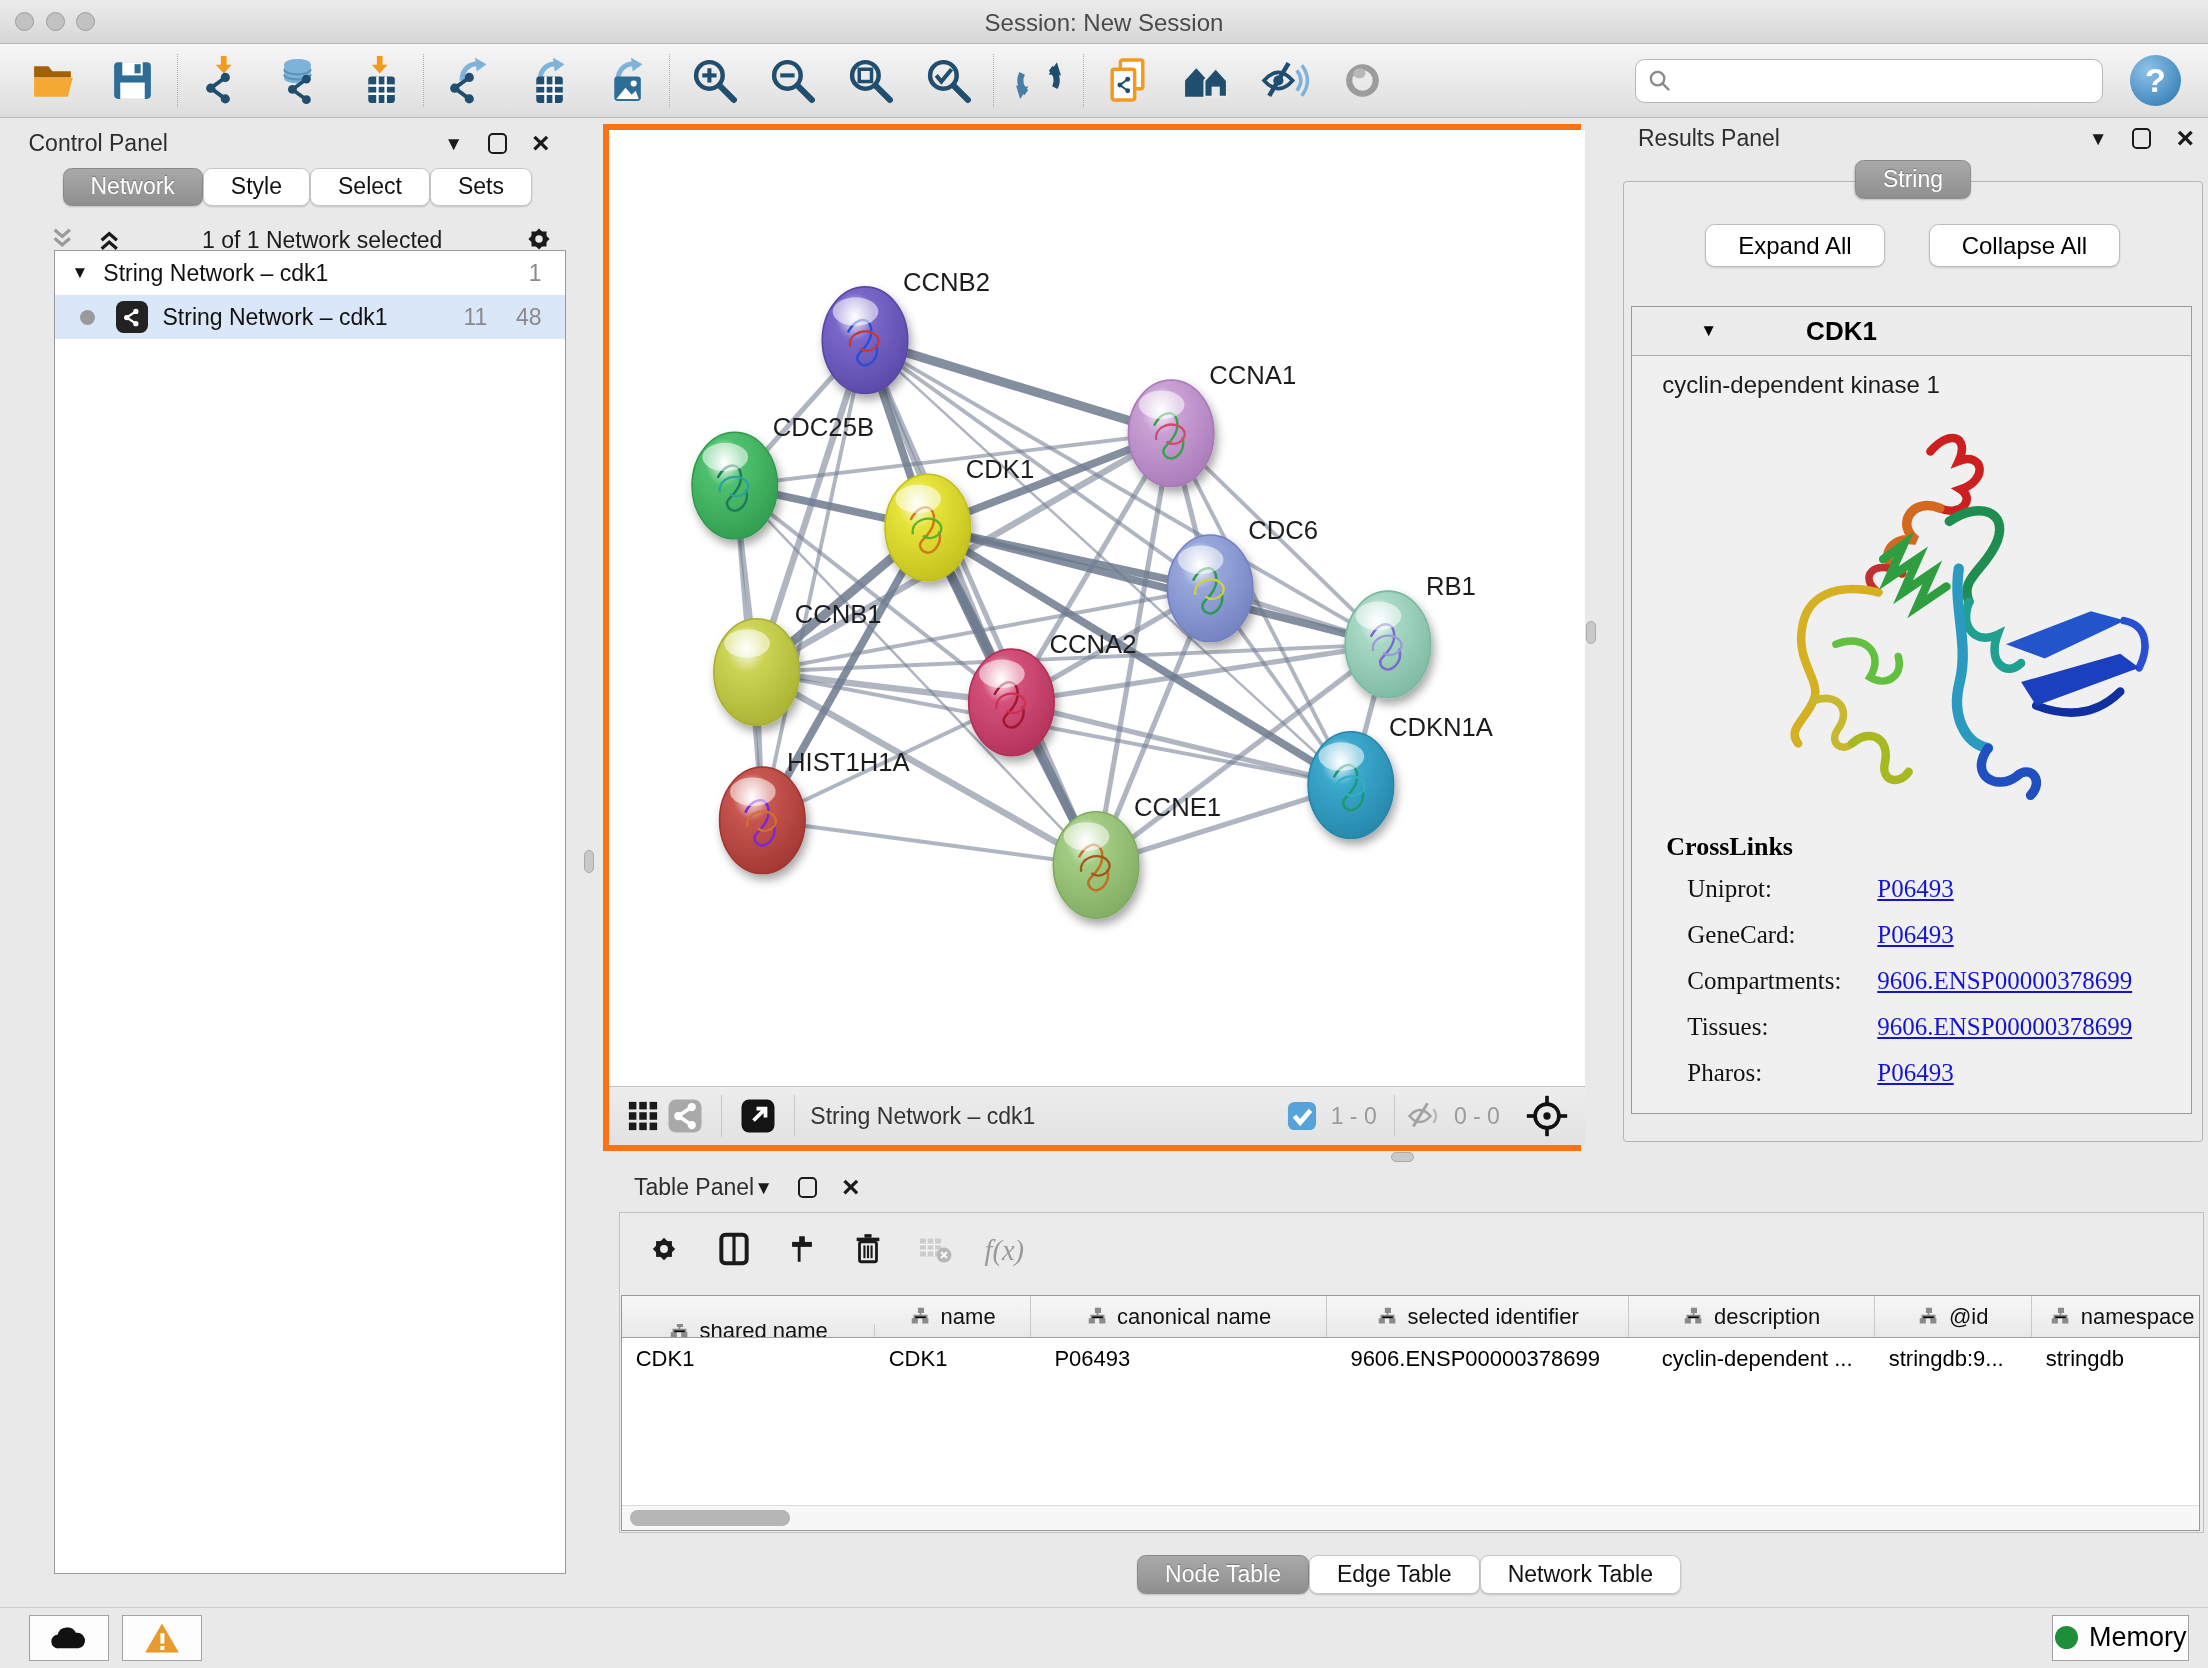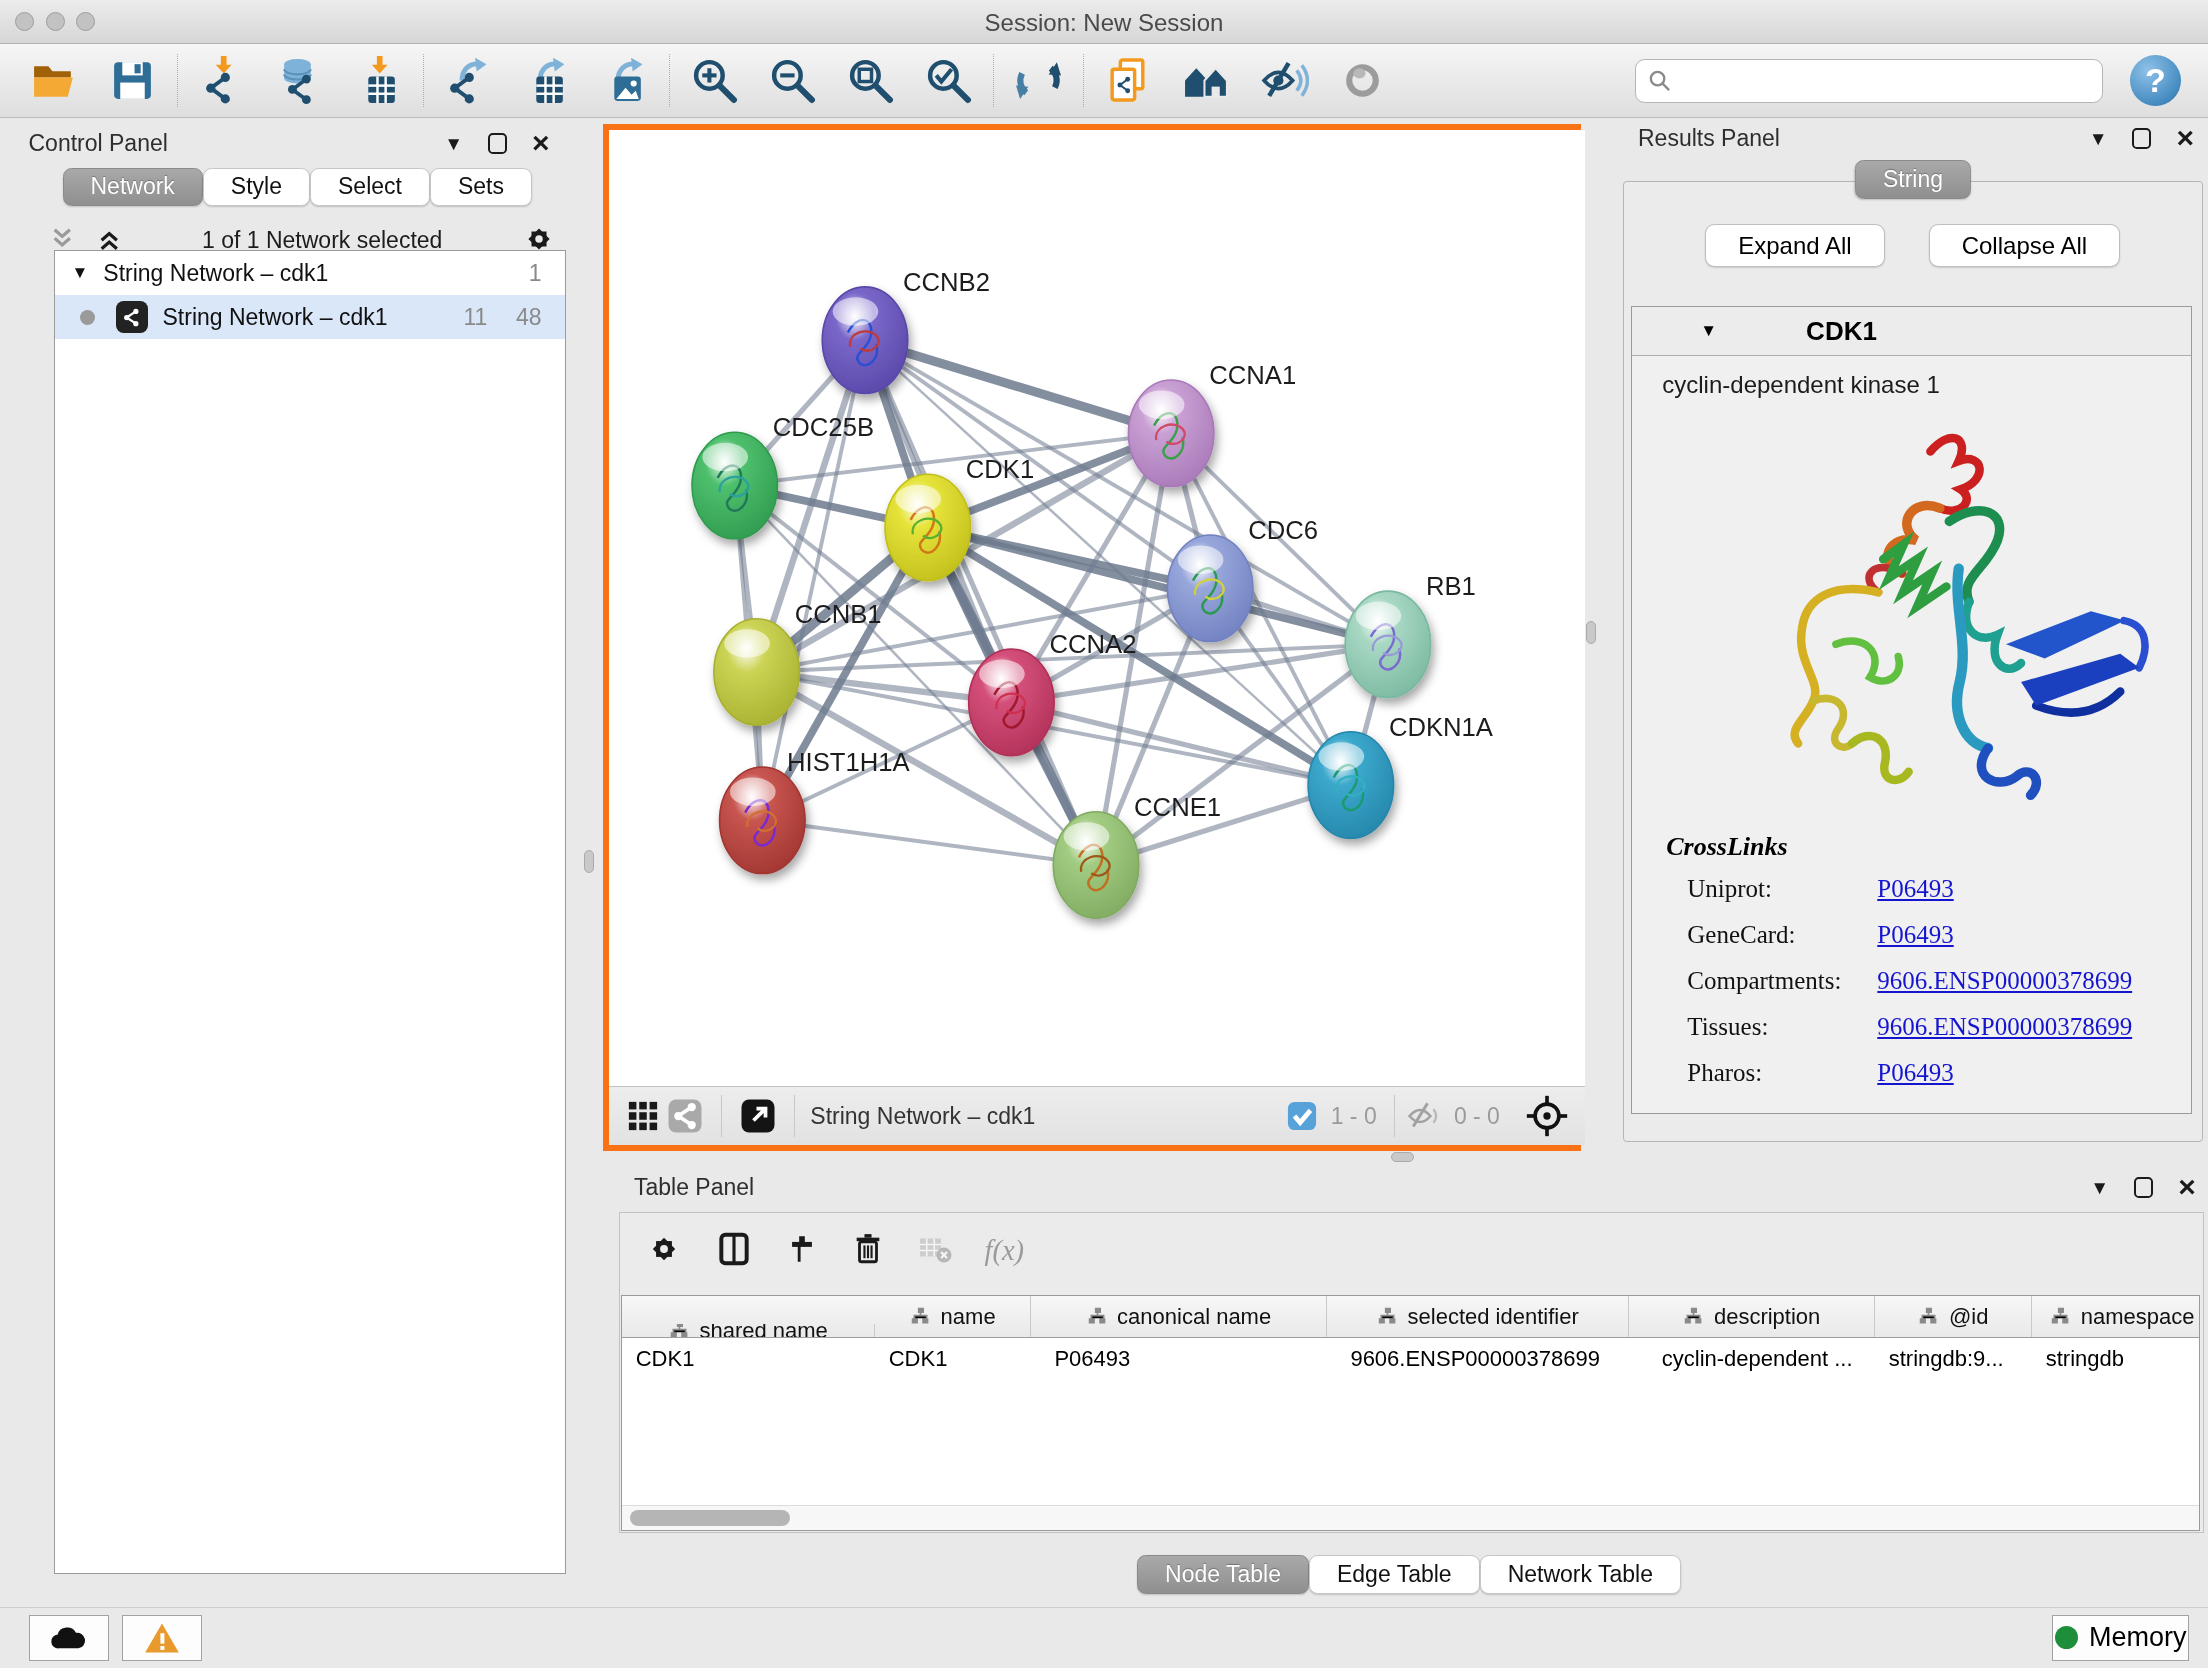--- a/index.html
+++ b/index.html
@@ -77,28 +77,28 @@
   #rp-buttons { display:flex; justify-content:center; gap:44px; margin-top:42px; }
   .rp-btn { padding:6.7px 32px; font-size:24px; background:#fff; border:1px solid #bdbdbd;
     border-radius:9.5px; box-shadow:0 1px 1.9px rgba(0,0,0,.15); cursor:pointer; }
   #rp-section { position:absolute; left:7.6px; top:124px; width:561px; height:808px;
     border:1.9px solid #9a9a9a; background:#f0f0f0; }
   #rp-sec-head { height:49px; background:#ececec; border-bottom:1.9px solid #adadad;
     display:flex; align-items:center; }
   #rp-gene { font-size:26px; font-weight:bold; margin-left:89px; }
   #rp-desc { font-size:24px; color:#1c1c1c; margin:15px 0 0 30px; }
   #crosslinks { font-family:"Liberation Serif", serif; margin:9.5px 0 0 34px; }
-  #crosslinks h3 { font-size:26px; margin-bottom:13.3px;font-style:italic; }
+  #crosslinks h3 { font-size:26px; margin-bottom:13.3px; }
   .cl-row { display:flex; font-size:25px; margin-bottom:18px; }
   .cl-label { width:190px; margin-left:21px; color:#111; }
   .cl-link { color:#1515d0; text-decoration:underline; cursor:pointer; }
 
   
   #table-panel { position:absolute; left:609px; top:1168px; width:1600px; height:426px; }
-  #tp-header { display:flex; justify-content:space-between; align-items:center; padding:0 13.3px 0 25px; height:38px; }
+  #tp-header { display:flex; justify-content:flex-start; align-items:center; padding:0 13.3px 0 25px; height:38px; }
   #tp-box { position:absolute; left:9.5px; top:44px; width:1585px; height:321px;
     background:#ebebeb; border:1px solid #c2c2c2; }
   #tp-toolbar { display:flex; align-items:center; gap:32px; padding:17px 0 13.3px 25px; }
   #fx-label { font-size:28.5px; color:#9a9a9a; font-style:italic; font-family:"Liberation Serif", serif; }
   #tp-table { position:absolute; left:1.9px; top:82px; width:1579px; height:236px;
     background:#fff; border:1.9px solid #9a9a9a; overflow:hidden; }
   #tp-head { display:flex; height:42px; background:linear-gradient(#f7f7f7,#e9e9e9);
     border-bottom:1.9px solid #9e9e9e; }
   .th { display:flex; align-items:center; justify-content:center; gap:9.5px; font-size:22px;
     color:#111; border-right:1px solid #c9c9c9; overflow:hidden; white-space:nowrap; flex:none; }

